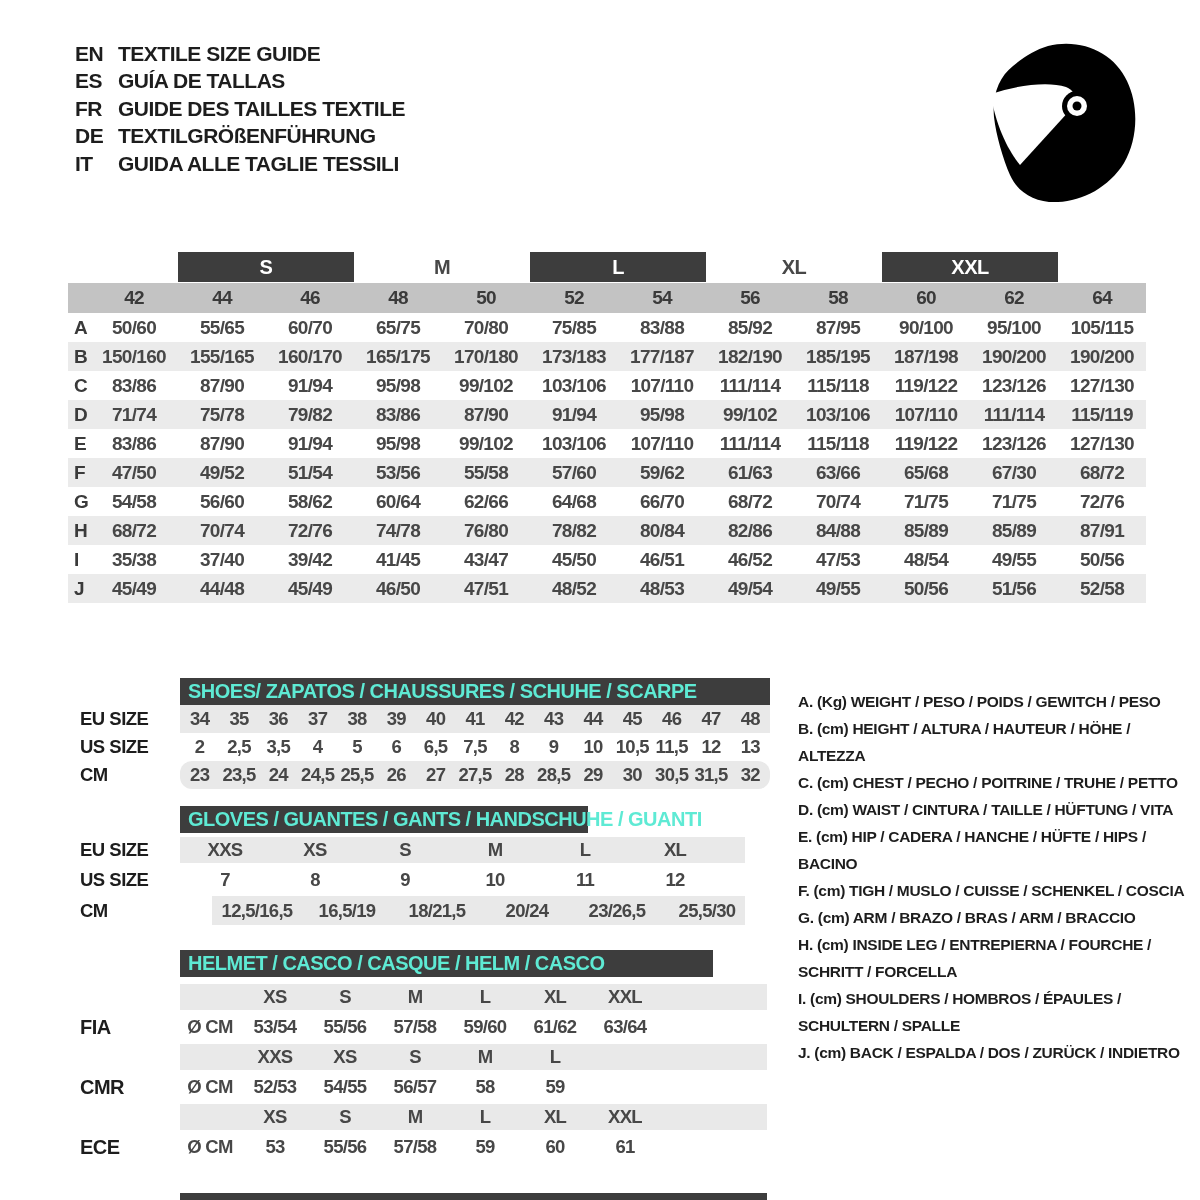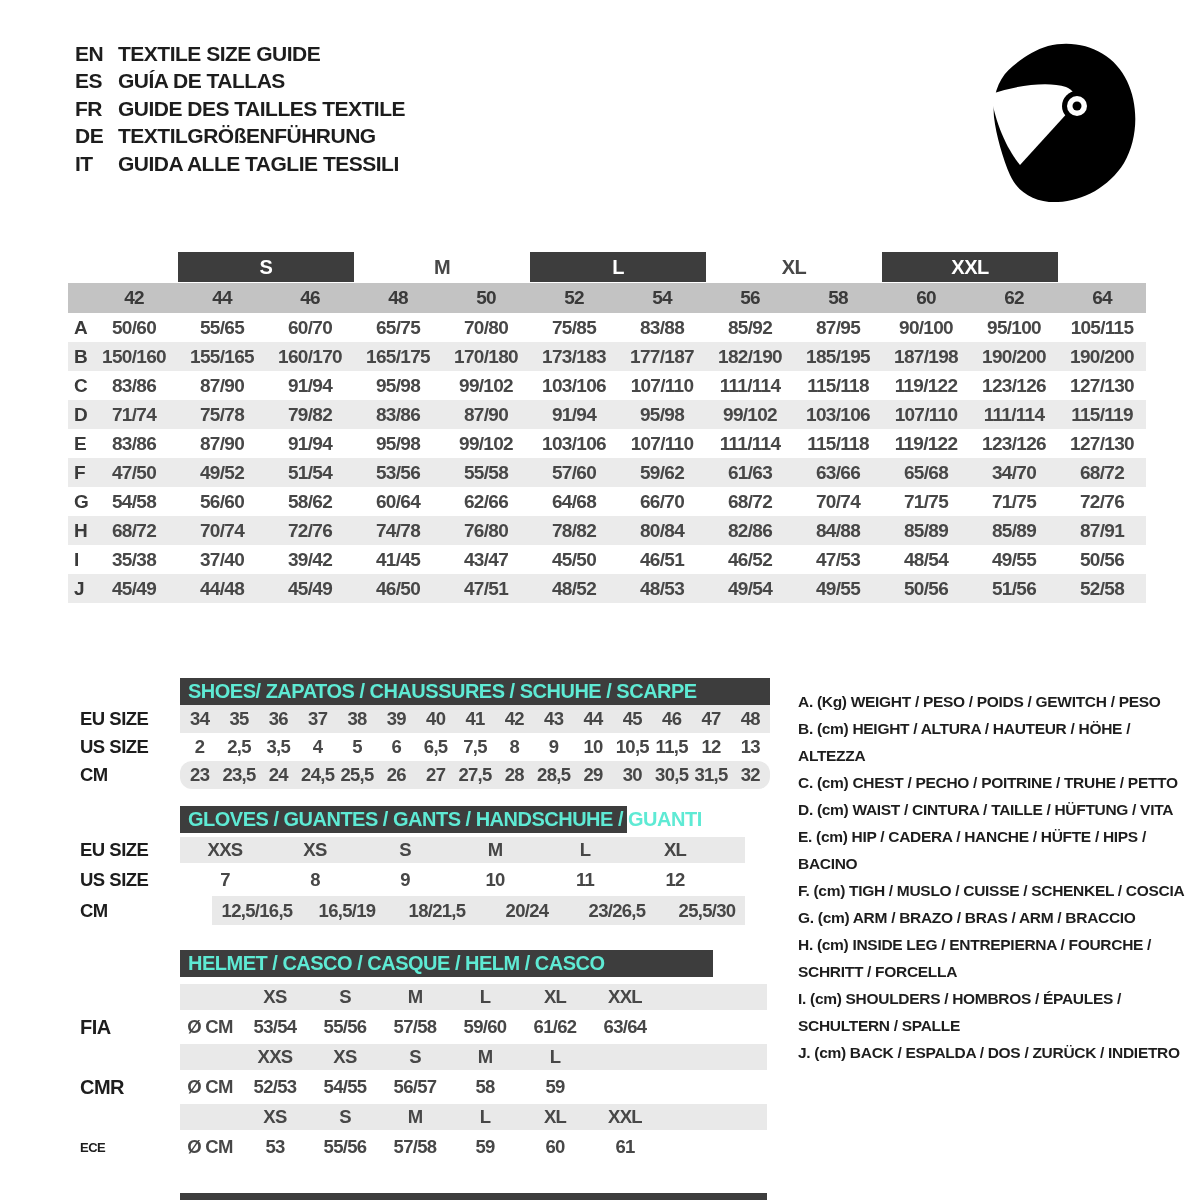--- a/index.html
+++ b/index.html
@@ -34,21 +34,21 @@
   .cell{display:flex;align-items:center;justify-content:center;font-weight:bold;font-size:19px;letter-spacing:-0.7px;color:var(--txt-mid);white-space:nowrap;}
   .num-cell{color:#3a3a3a;}
   .data-row{height:29px;}
   .data-row.alt{background:var(--alt-row);}
   .letter-cell{justify-content:flex-start;padding-left:6px;color:#3a3a3a;}
 
   
   .sec-bar{position:absolute;height:27px;background:var(--bar);display:flex;align-items:center;padding-left:8px;}
   .sec-bar span{color:#5eead4;font-weight:bold;font-size:20px;letter-spacing:-0.5px;white-space:nowrap;}
   .shoes-bar{left:180px;top:678px;width:590px;}
-  .gloves-bar{left:180px;top:806px;width:447px;}
+  .gloves-bar{left:180px;top:806px;width:408px;}
   .helmet-bar{left:180px;top:950px;width:533px;}
 
   
   .sec-rows{position:absolute;}
   #shoesRows{left:180px;top:705px;width:590px;}
   #glovesRows{left:180px;top:837px;width:565px;}
   #helmetRows{left:180px;top:984px;width:587px;}
   .grid15{display:grid;grid-template-columns:repeat(15,1fr);}
   .grid6{display:grid;grid-template-columns:repeat(6,90px) 1fr;}
   .grid-helm{display:grid;grid-template-columns:60px repeat(6,70px) 1fr;}
@@ -207,21 +207,21 @@
           <div class="cell">47/50</div>
           <div class="cell">49/52</div>
           <div class="cell">51/54</div>
           <div class="cell">53/56</div>
           <div class="cell">55/58</div>
           <div class="cell">57/60</div>
           <div class="cell">59/62</div>
           <div class="cell">61/63</div>
           <div class="cell">63/66</div>
           <div class="cell">65/68</div>
-          <div class="cell">34/70</div>
+          <div class="cell">67/30</div>
           <div class="cell">68/72</div>
         </div>
         <div class="grid13 data-row">
           <div class="cell letter-cell">G</div>
           <div class="cell">54/58</div>
           <div class="cell">56/60</div>
           <div class="cell">58/62</div>
           <div class="cell">60/64</div>
           <div class="cell">62/66</div>
           <div class="cell">64/68</div>
@@ -427,21 +427,21 @@
         <div class="cell">53</div>
         <div class="cell">55/56</div>
         <div class="cell">57/58</div>
         <div class="cell">59</div>
         <div class="cell">60</div>
         <div class="cell">61</div>
       </div>
     </div>
   <div class="row-label" style="top:1010px;height:34px;font-size:20px;">FIA</div>
   <div class="row-label" style="top:1070px;height:34px;font-size:20px;">CMR</div>
-  <div class="row-label" style="top:1130px;height:34px;font-size:13px;">ECE</div>
+  <div class="row-label" style="top:1130px;height:34px;font-size:20px;">ECE</div>
 
   <div id="legend">
       <div class="legend-item">A. (Kg) WEIGHT / PESO / POIDS / GEWITCH / PESO</div>
       <div class="legend-item">B. (cm) HEIGHT / ALTURA / HAUTEUR / HÖHE / ALTEZZA</div>
       <div class="legend-item">C. (cm) CHEST / PECHO / POITRINE / TRUHE / PETTO</div>
       <div class="legend-item">D. (cm) WAIST / CINTURA / TAILLE / HÜFTUNG / VITA</div>
       <div class="legend-item">E. (cm) HIP / CADERA / HANCHE / HÜFTE / HIPS / BACINO</div>
       <div class="legend-item">F. (cm) TIGH / MUSLO / CUISSE / SCHENKEL / COSCIA</div>
       <div class="legend-item">G. (cm) ARM / BRAZO / BRAS / ARM / BRACCIO</div>
       <div class="legend-item">H. (cm) INSIDE LEG / ENTREPIERNA / FOURCHE / SCHRITT / FORCELLA</div>

